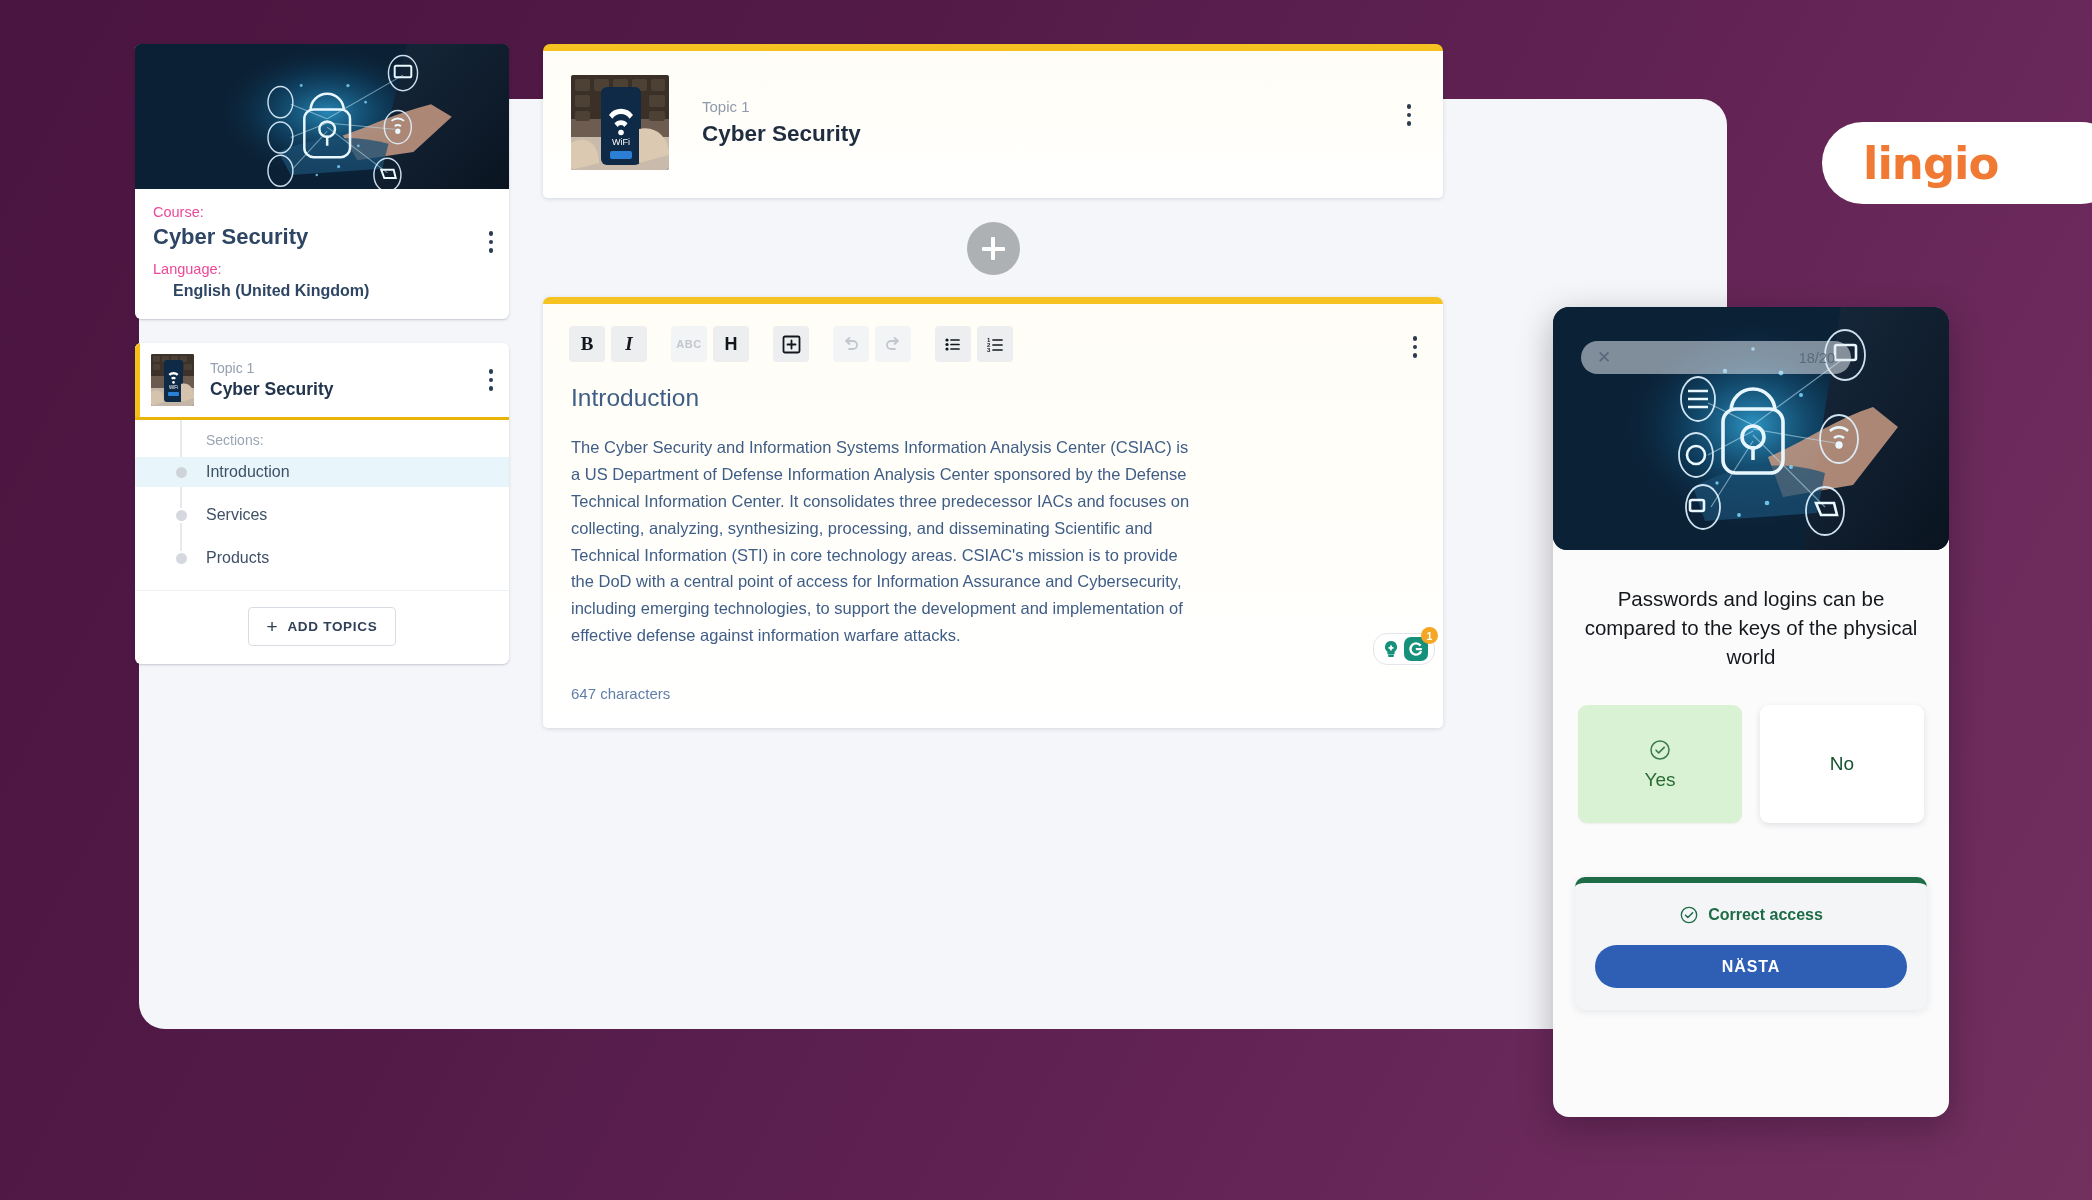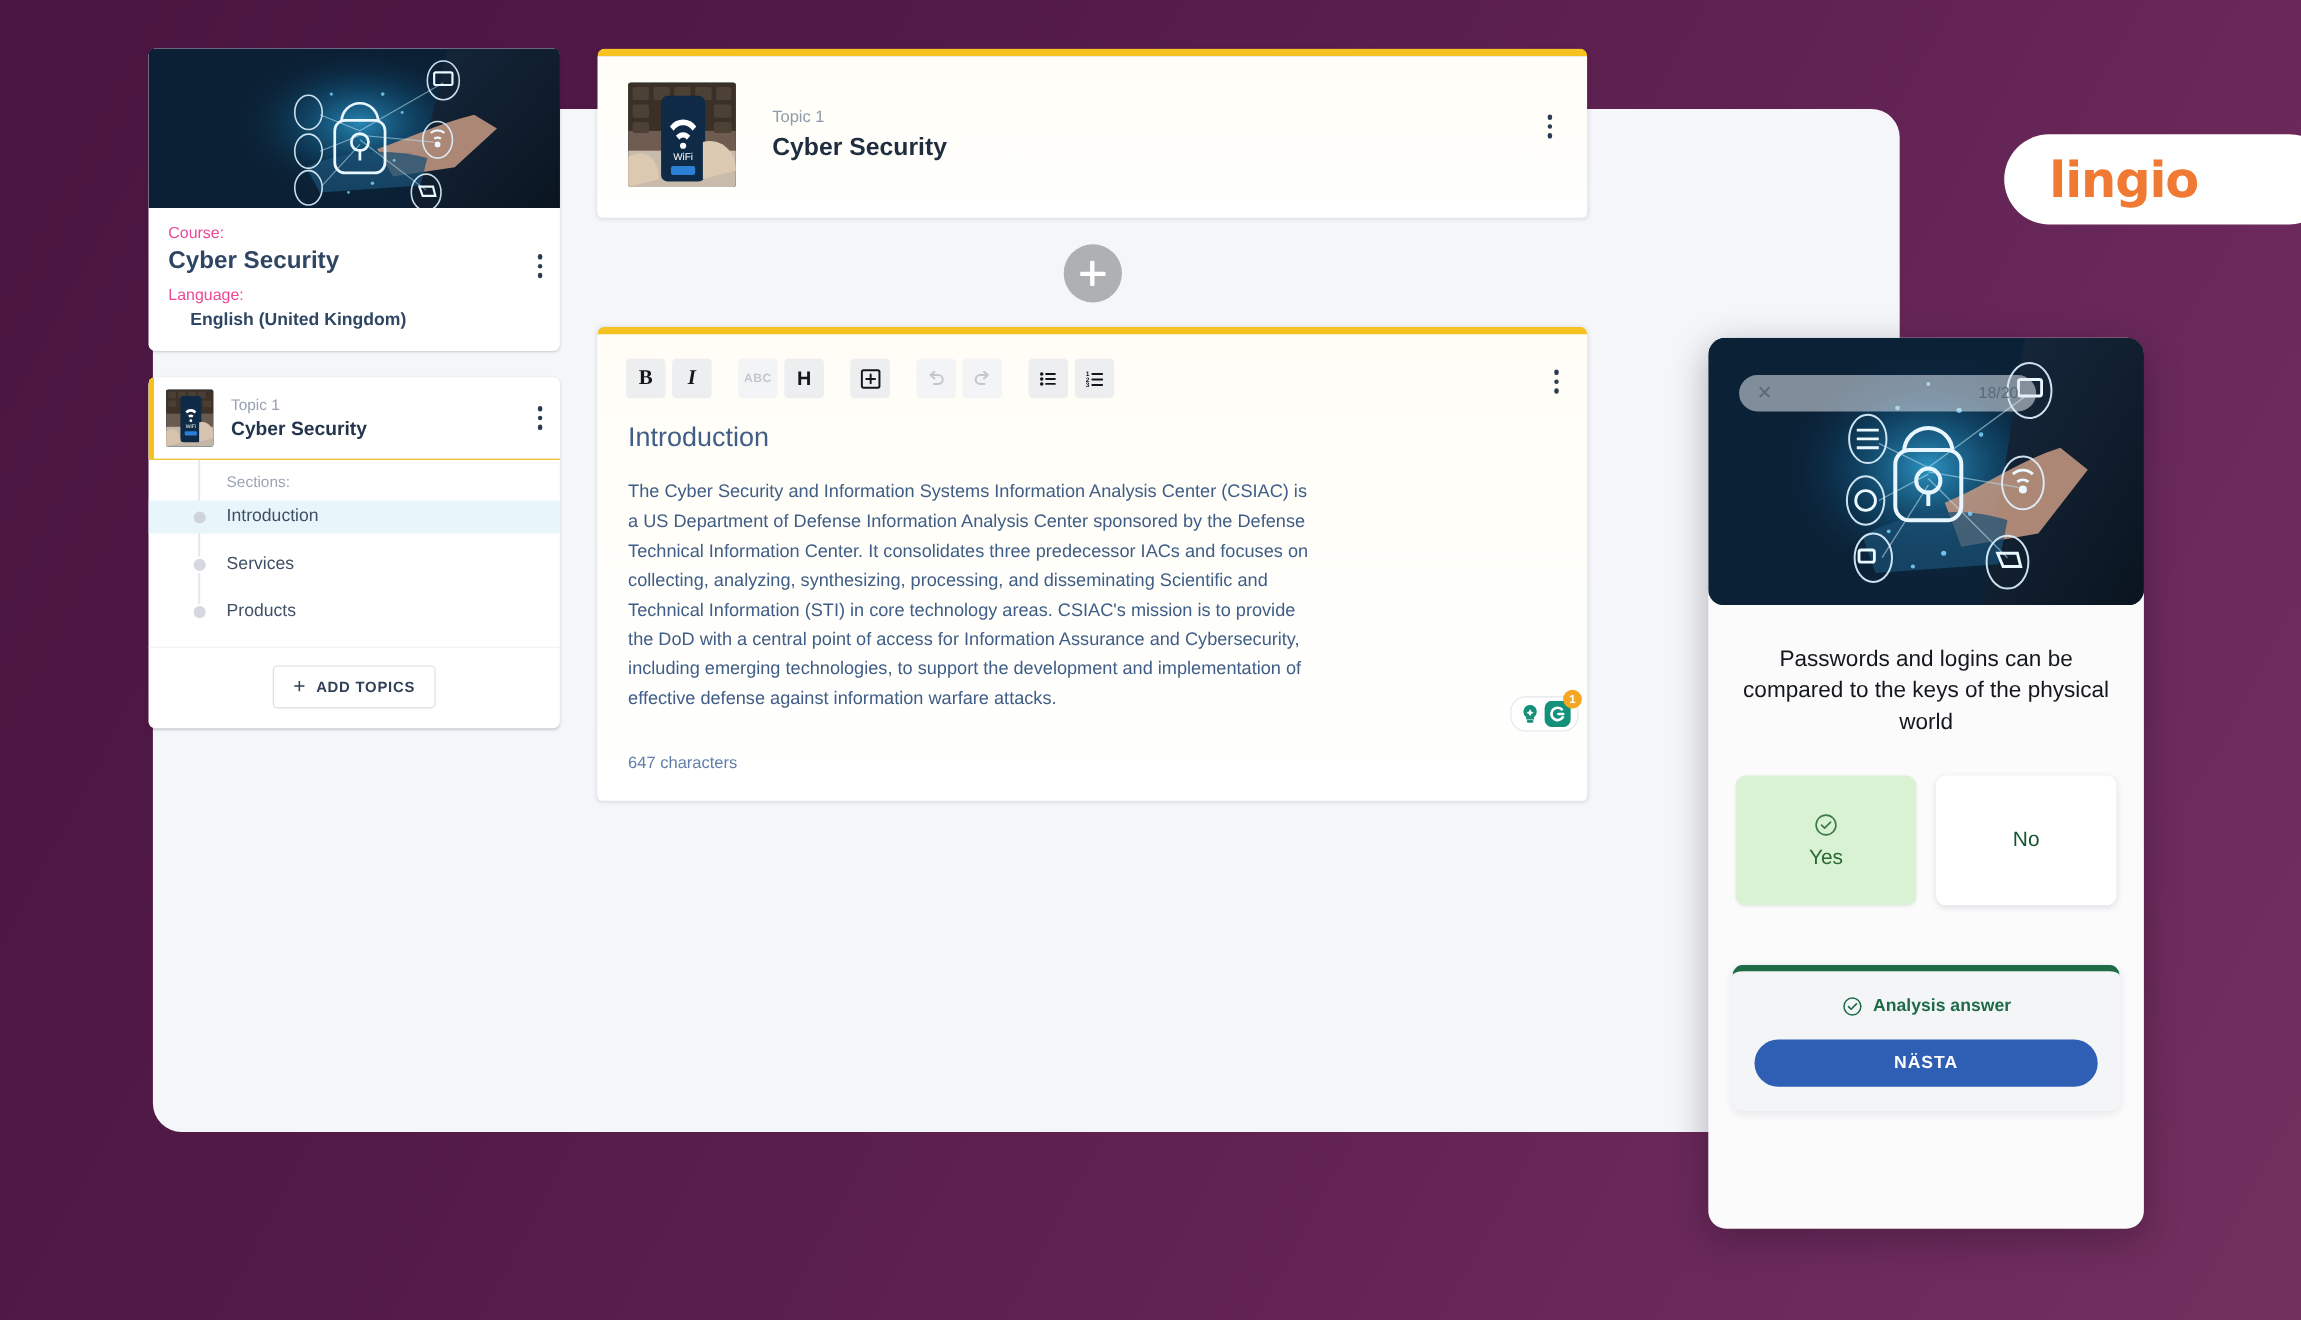--- a/index.html
+++ b/index.html
@@ -117,21 +117,21 @@
   }
   .phone-art { position: absolute; inset: 0; }
 
   .topic-texts { margin-left: 16px; flex: 1 1 auto; }
   .topic-sub { font-size: 14px; color: #95a0b0; line-height: 1.4; }
   .topic-name { font-size: 17.5px; font-weight: bold; color: #23354d; line-height: 1.35; }
 
   .sections-body {
     position: relative;
     padding-bottom: 4px;
-    border-top: 1px solid #eab308;
+    border-top: 3px solid #eab308;
   }
   .timeline-line {
     position: absolute;
     left: 45px; top: 0; bottom: 26px;
     width: 2px; background: #e6e9ee;
   }
   .sections-label {
     font-size: 14px; color: #9aa5b4;
     padding: 12px 0 9px 71px;
   }
@@ -742,21 +742,21 @@
       <span>No</span>
     </div>
   </div>
 
   <div class="feedback-card">
     <div class="fb-row">
       <svg width="20" height="20" viewBox="0 0 24 24">
         <circle cx="12" cy="12" r="9.2" fill="none" stroke="#1d6b47" stroke-width="1.6"></circle>
         <path d="M7.8 12.2 l2.8 2.8 L16.4 9.2" fill="none" stroke="#1d6b47" stroke-width="1.8" stroke-linecap="round" stroke-linejoin="round"></path>
       </svg>
-      <span>Analysis answer</span>
+      <span>Correct access</span>
     </div>
     <button class="next-btn">NÄSTA</button>
   </div>
 </div>
 
 <div class="logo-pill">
   <span class="logo-text">lingio</span>
 </div>
 
 </body></html>

